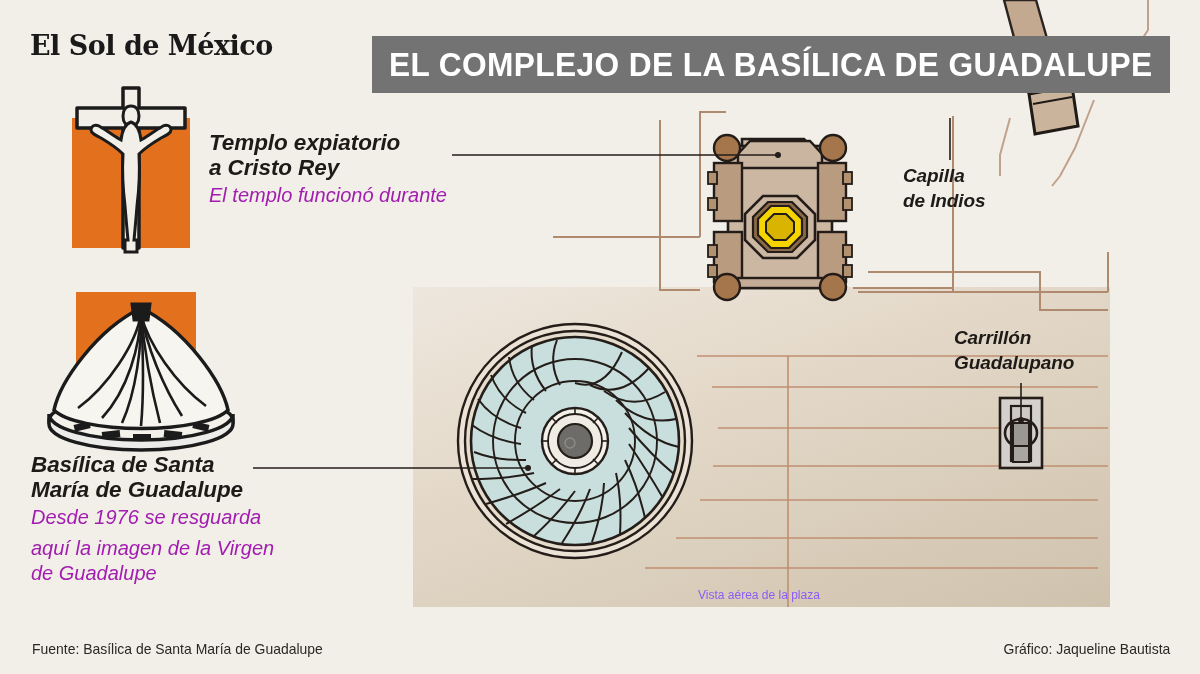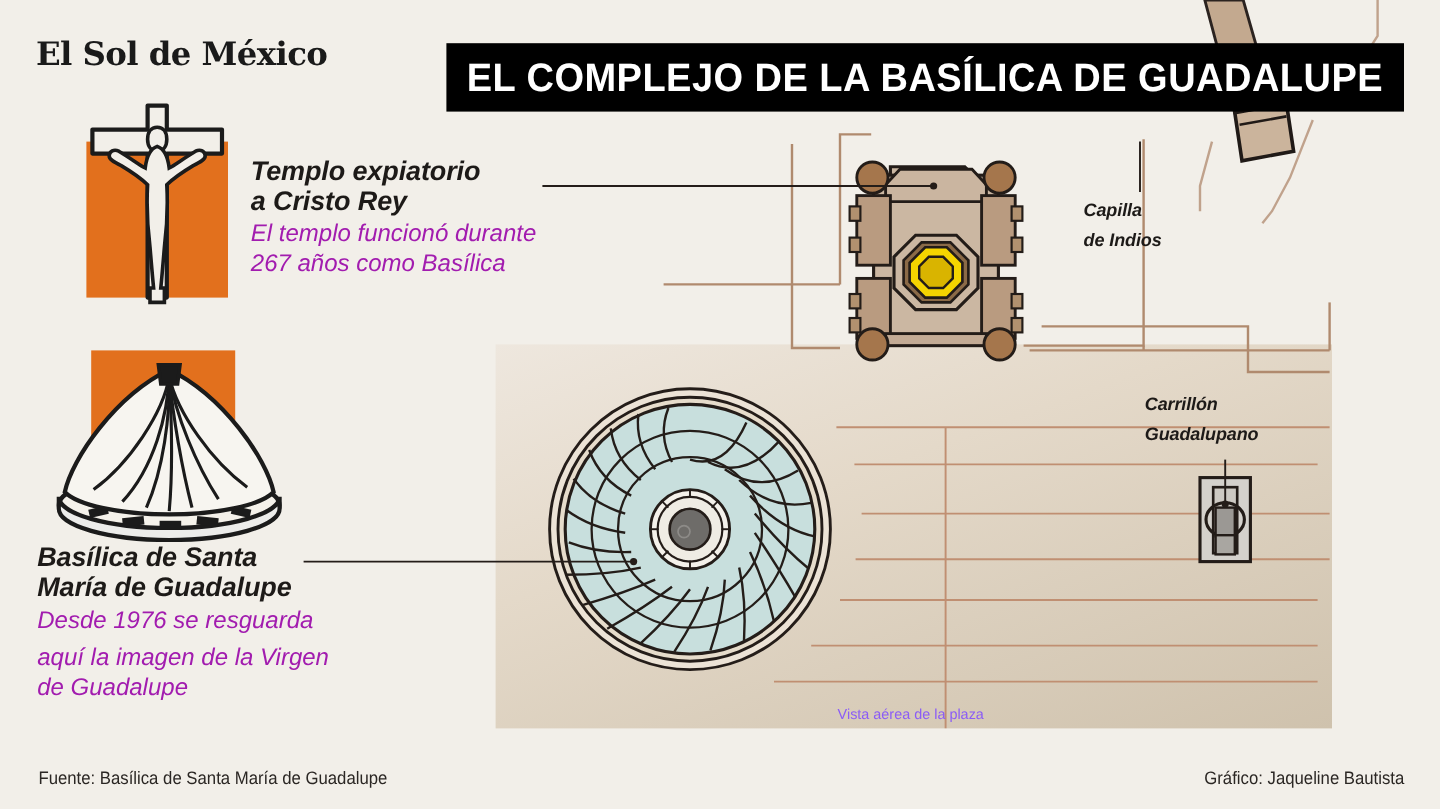--- a/index.html
+++ b/index.html
@@ -21,21 +21,21 @@
     font-size:27px;
     letter-spacing:-0.5px;
     color:#1a1a1a;
     white-space:nowrap;
   }
 
   
   .title-banner{
     position:absolute;left:372px;top:36px;
     width:798px;height:57px;
-    background:#000000;
+    background:#737373;
     display:flex;align-items:center;justify-content:center;
     z-index:40;
   }
   .title-banner .title-text{
     color:#ffffff;
     font-weight:700;
     font-size:33px;
     letter-spacing:0.4px;
     transform:scaleX(0.96);
     white-space:nowrap;
@@ -68,21 +68,21 @@
   
   .lbl{position:absolute;z-index:35;font-style:italic;}
   .lbl .head{
     font-weight:700;font-size:22.5px;line-height:25px;
     color:#1d1a18;letter-spacing:-0.1px;
   }
   .lbl .body{
     font-weight:400;font-size:20px;line-height:25px;
     color:#a21caf;margin-top:3px;
   }
-  .lbl-right .head{font-size:15px;line-height:25px;}
+  .lbl-right .head{font-size:19px;line-height:25px;}
 
   
   .footer{
     position:absolute;left:0;bottom:0;width:1200px;height:48px;
   }
   .footer .src{
     position:absolute;left:32px;top:14px;
     font-size:15px;color:#2b2724;
     transform:scaleX(0.93);transform-origin:left center;
   }
@@ -323,21 +323,20 @@
     <line x1="950" y1="118" x2="950" y2="160" stroke="#241d19" stroke-width="1.6"></line>
 
     <line x1="1021" y1="383" x2="1021" y2="420" stroke="#241d19" stroke-width="1.6"></line>
     <circle cx="1021" cy="420" r="3" fill="#241d19"></circle>
   </svg>
 
   <div class="lbl" style="left:209px;top:130px;width:330px;">
     <div class="head">Templo expiatorio</div>
     <div class="head">a Cristo Rey</div>
     <div class="body">El templo funcionó durante</div>
-    <div class="body" style="margin-top:0;">267 años como Basílica</div>
   </div>
 
   <div class="lbl" style="left:31px;top:452px;width:345px;">
     <div class="head">Basílica de Santa</div>
     <div class="head">María de Guadalupe</div>
     <div class="body">Desde 1976 se resguarda</div>
     <div class="body" style="margin-top:6px;">aquí la imagen de la Virgen</div>
     <div class="body" style="margin-top:0;">de Guadalupe</div>
   </div>
 

